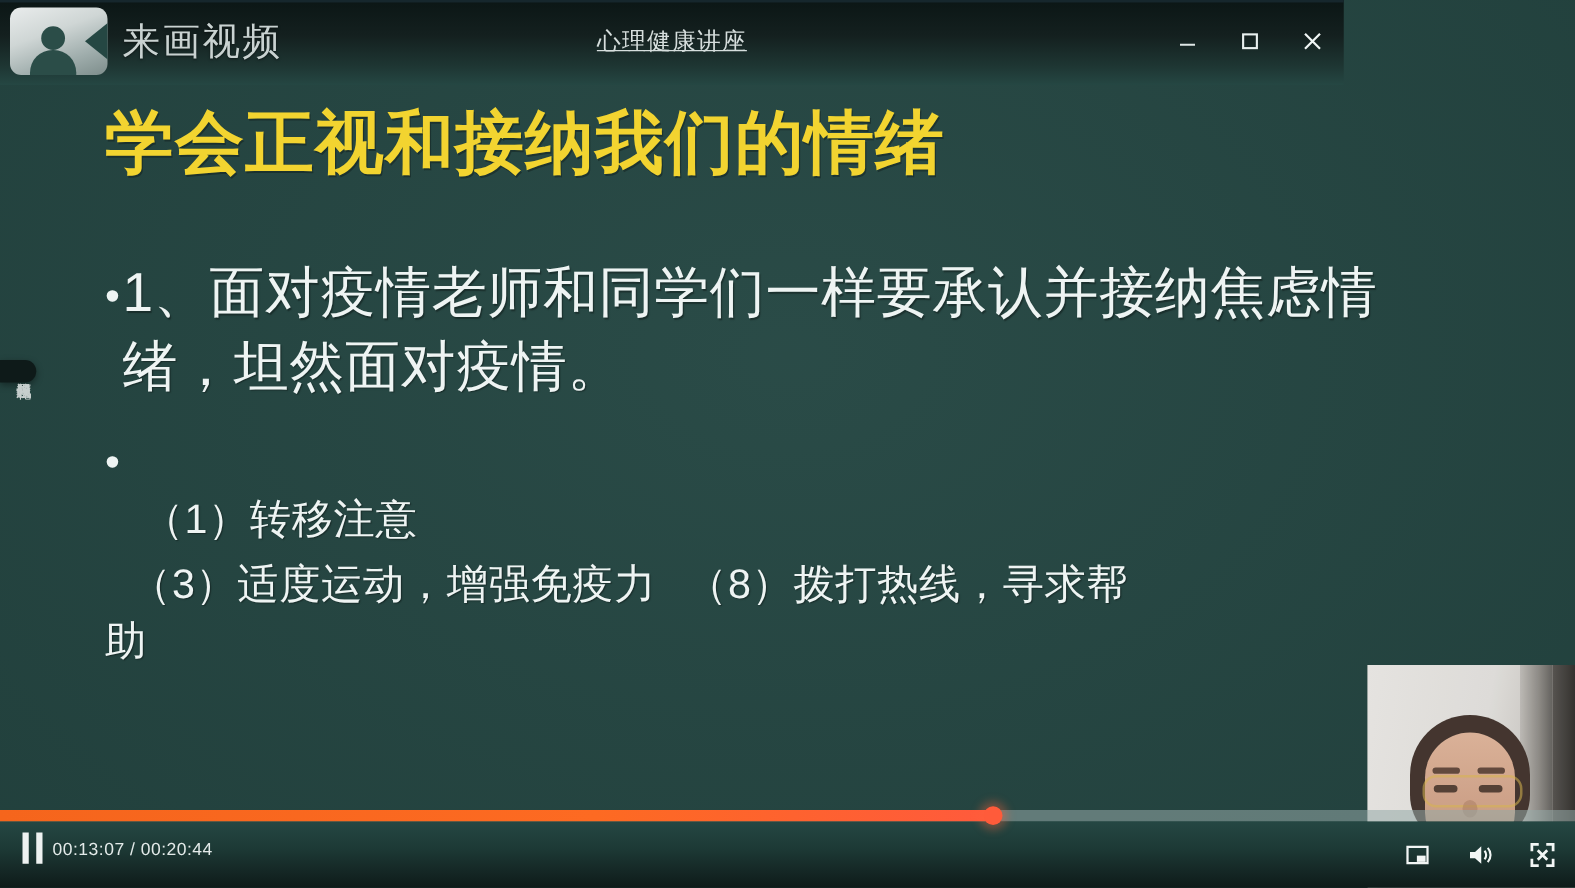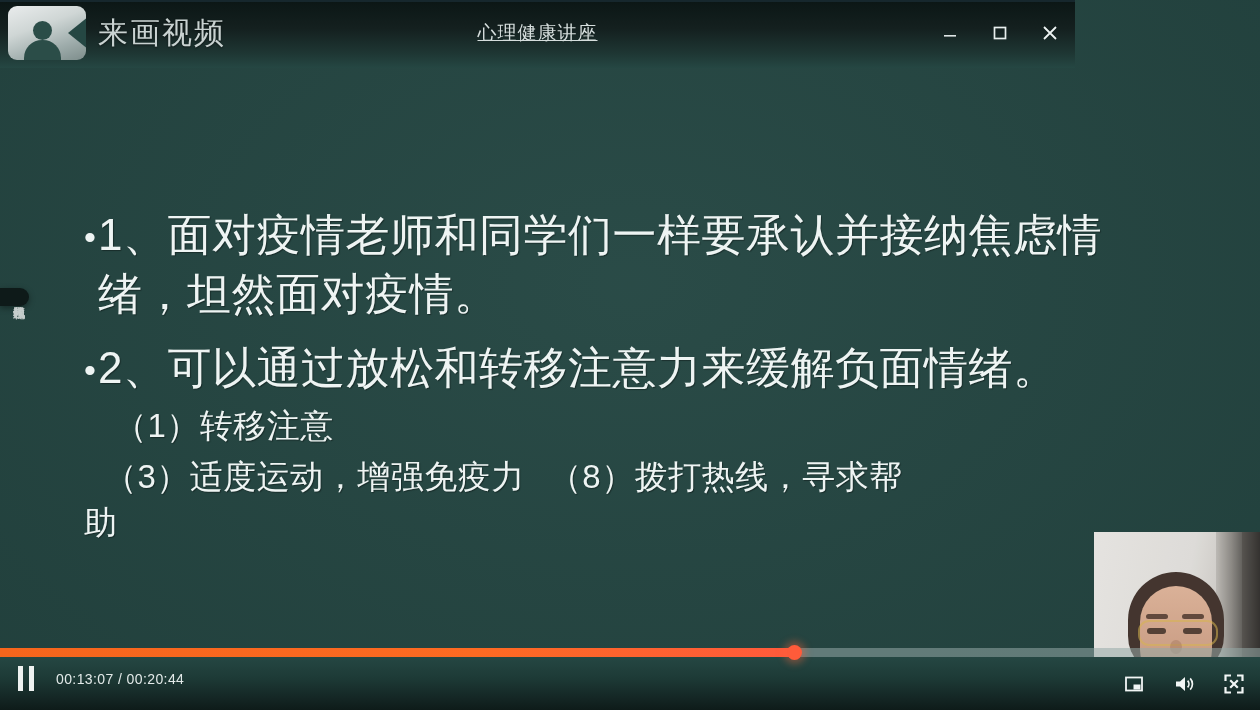--- a/index.html
+++ b/index.html
@@ -349,21 +349,21 @@
     width: 1260px;
     height: 53px;
     background: linear-gradient(to bottom, #254743 0%, #1d3a36 40%, #142624 78%, #0e1b19 100%);
   }
   .ctrl-left {
     position: absolute;
     left: 18px; top: 9px;
     height: 43px;
     display: flex;
     align-items: center;
-    gap: 22px;
+    gap: 8px;
     z-index: 2;
   }
   .pause-btn {
     display: flex;
     gap: 6px;
     cursor: pointer;
     align-items: center;
   }
   .pause-btn span {
     display: block;
@@ -396,31 +396,31 @@
   }
   .ctrl-icon svg { display: block; }
 </style>
 </head>
 <body>
 
 <div id="app">
 
   <div class="slide-bg"></div>
 
+  <div class="slide-title">学会正视和接纳我们的情绪</div>
 
   <div class="bullets">
 
     <div class="bullet-row">
       <div class="bullet-dot">•</div>
       <div class="bullet-text">1、面对疫情老师和同学们一样要承认并接纳焦虑情绪，坦然面对疫情。</div>
     </div>
 
     <div class="bullet-row" style="margin-top:16px;">
       <div class="bullet-dot">•</div>
-      <div class="bullet-text">2、可以通过放松和转移注意力来缓解负面情绪。</div>
     </div>
 
     <div class="sub-row">
       <div class="sub-a">（1）转移注意</div>
     </div>
 
     <div class="sub-line">
       <span class="indent">（3）适度运动，增强免疫力</span><span class="gap"></span><span>（8）拨打热线，寻求帮</span>
     </div>
     <div class="sub-line" style="margin-top:2px;">助</div>

